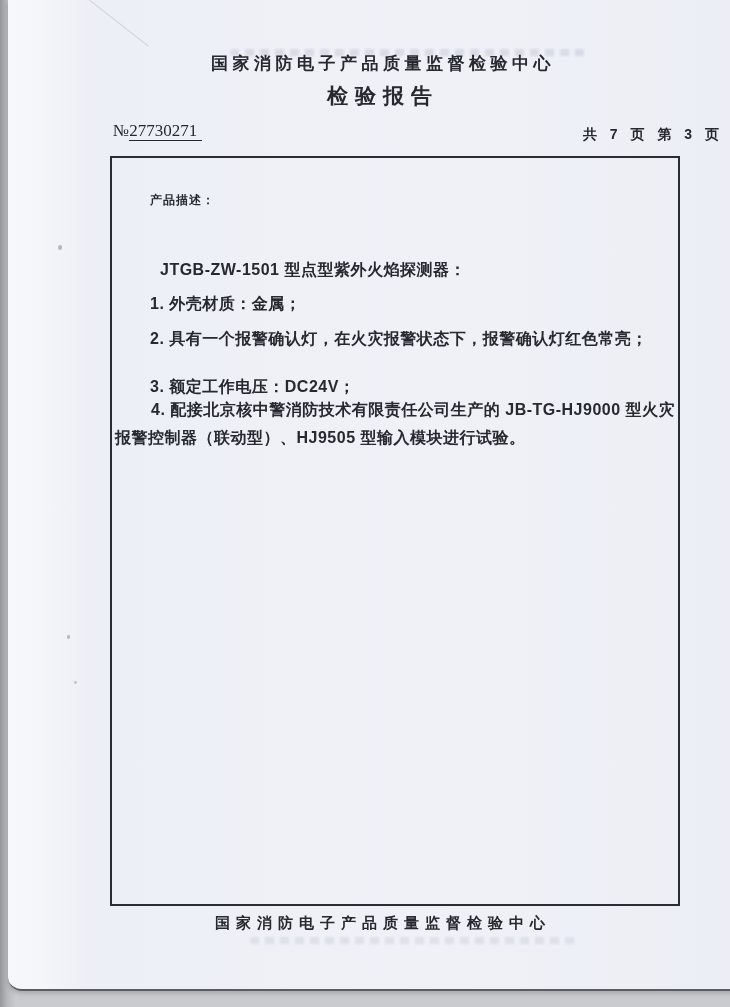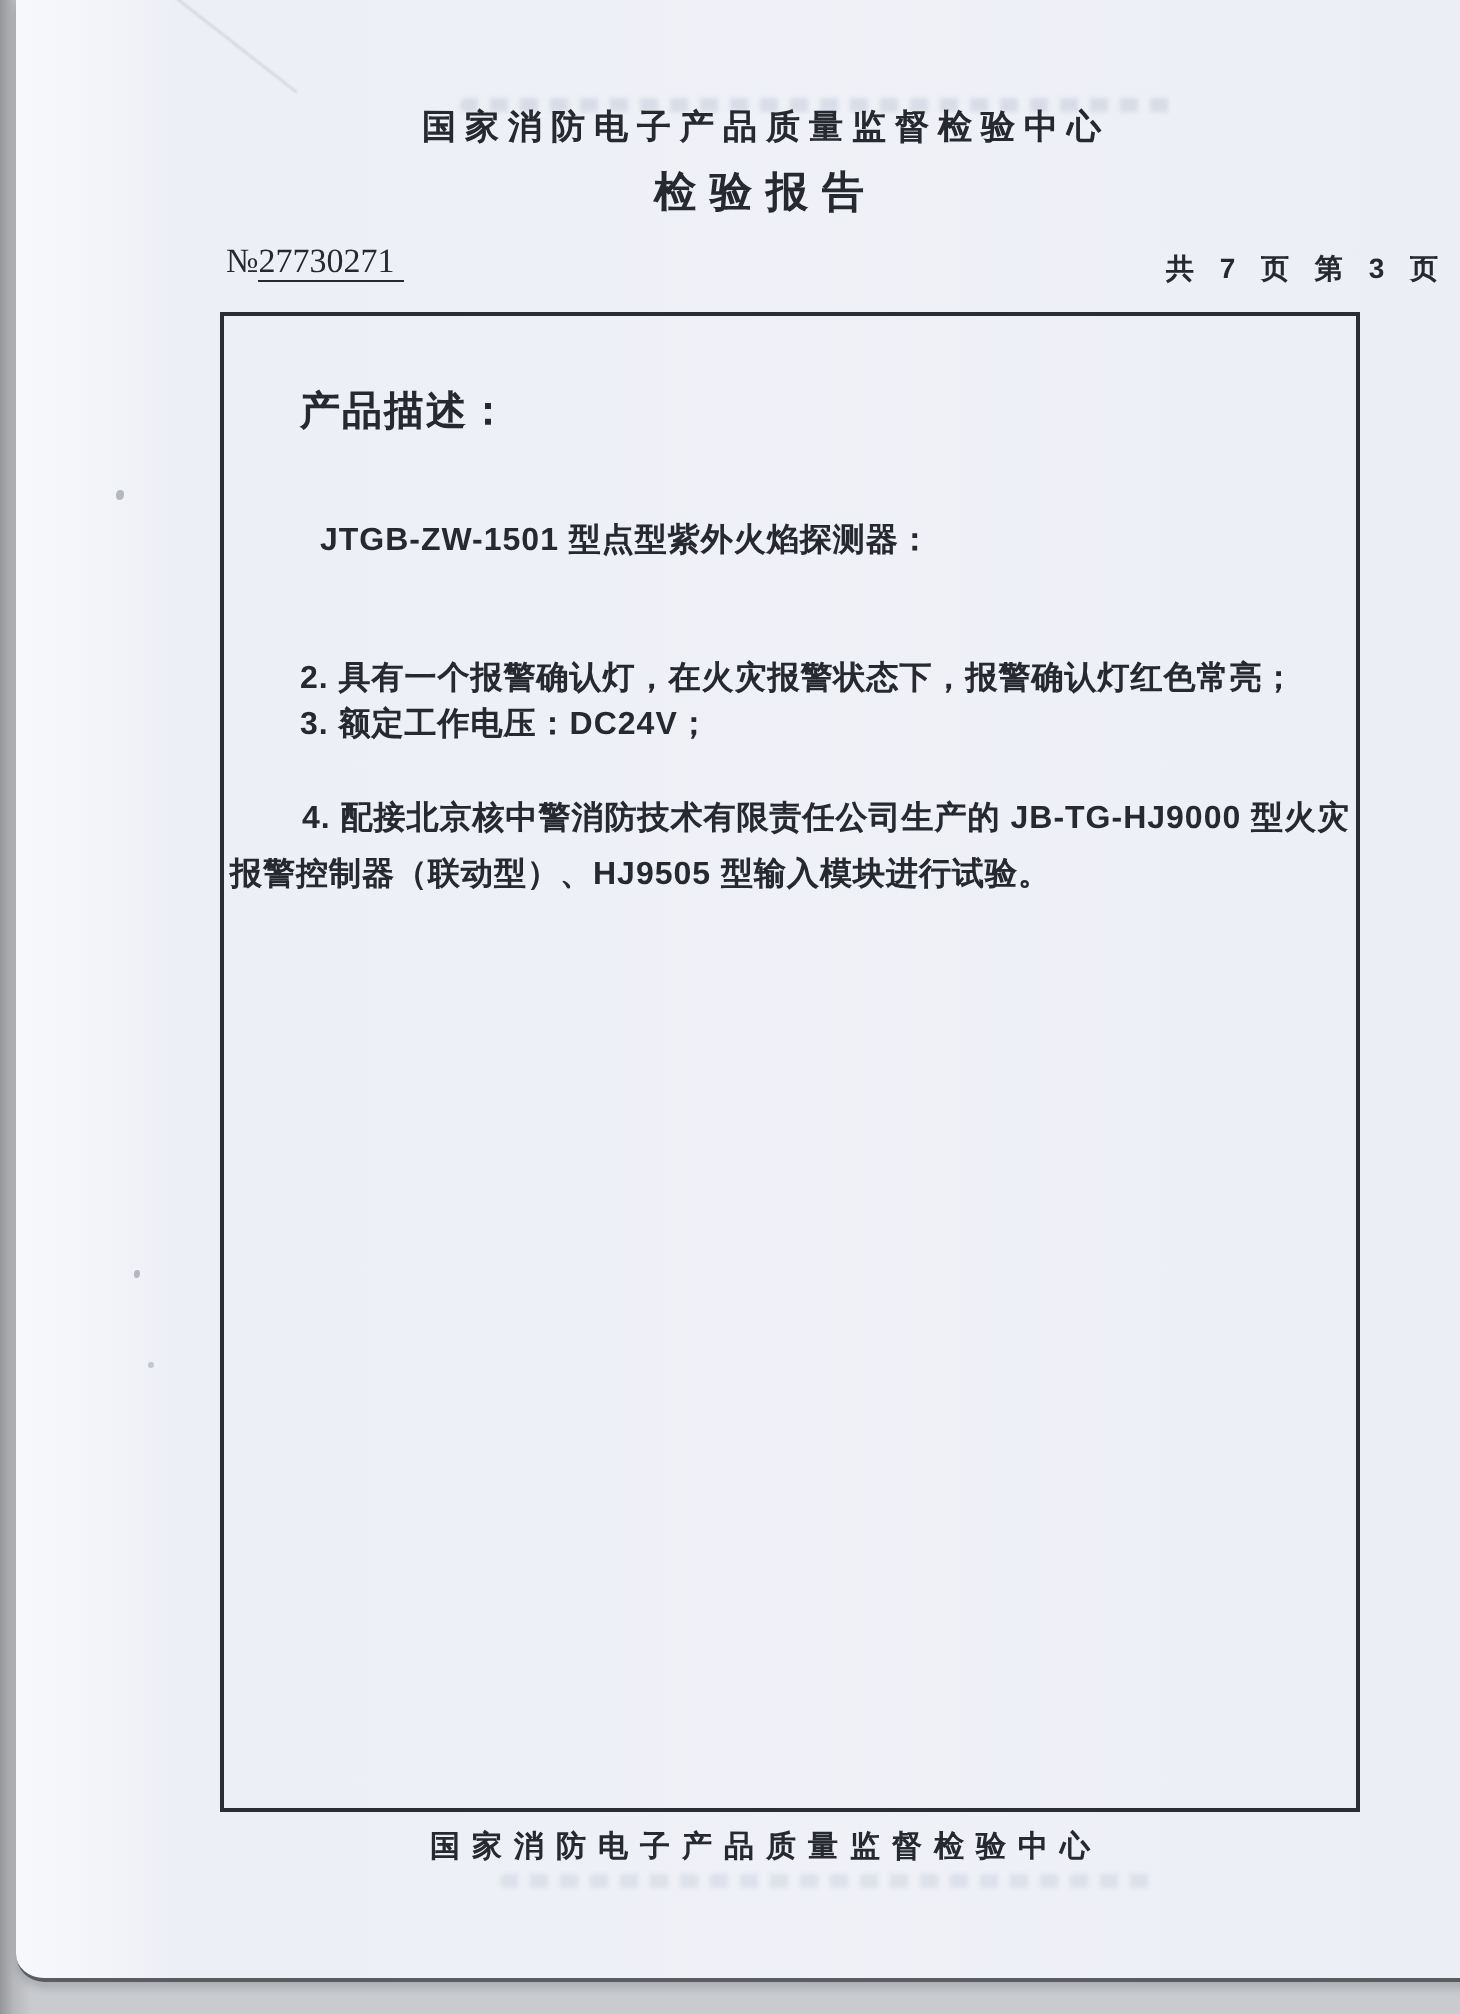--- a/index.html
+++ b/index.html
@@ -54,38 +54,38 @@
   }
   .content-box {
     position: absolute;
     left: 102px; top: 156px;
     width: 570px; height: 750px;
     border: 2px solid #2a2d33;
     box-sizing: border-box;
   }
   .section-label {
     position: absolute; left: 38px; top: 34px;
-    font-size: 20px; font-weight: 700;
+    font-size: 12px; font-weight: 700;
     letter-spacing: 1px;
   }
   .product-title {
     position: absolute; left: 48px; top: 102px;
     font-size: 16px; font-weight: 700;
     letter-spacing: 0.5px;
     white-space: nowrap;
   }
   .desc-item {
     position: absolute; left: 38px;
     font-size: 16px; font-weight: 600;
     letter-spacing: 0.5px;
     white-space: nowrap;
   }
   .item-0 { top: 136px; }
   .item-1 { top: 171px; }
-  .item-2 { top: 194px; }
+  .item-2 { top: 219px; }
   .item-wrapped {
     position: absolute; left: 3px; top: 238px;
     width: 562px;
     font-size: 16px; font-weight: 600;
     letter-spacing: 0.5px;
     line-height: 27.5px;
     text-indent: 36px;
   }
   .footer-org {
     position: absolute; left: 0; right: 0; top: 914px;
@@ -136,20 +136,21 @@
     <span>№</span><span class="num">27730271</span>
   </div>
 
   <div class="page-info">共 7 页 第 3 页</div>
 
   <div class="content-box">
     <div class="section-label">产品描述：</div>
 
     <div class="product-title">JTGB-ZW-1501 型点型紫外火焰探测器：</div>
 
+    <div class="desc-item item-0">1. 外壳材质：金属；</div>
 
     <div class="desc-item item-1">2. 具有一个报警确认灯，在火灾报警状态下，报警确认灯红色常亮；</div>
 
     <div class="desc-item item-2">3. 额定工作电压：DC24V；</div>
 
     <div class="item-wrapped">4. 配接北京核中警消防技术有限责任公司生产的 JB-TG-HJ9000 型火灾报警控制器（联动型）、HJ9505 型输入模块进行试验。</div>
   </div>
 
   <div class="footer-org">国家消防电子产品质量监督检验中心</div>
 

